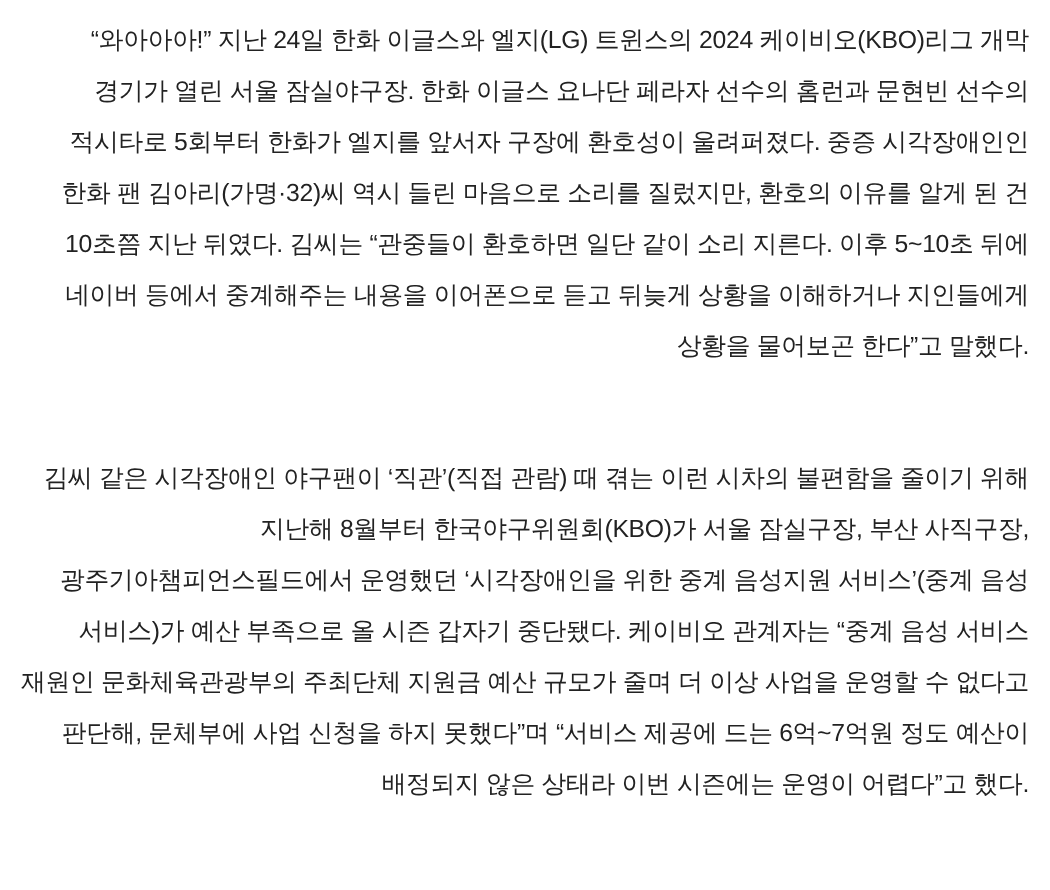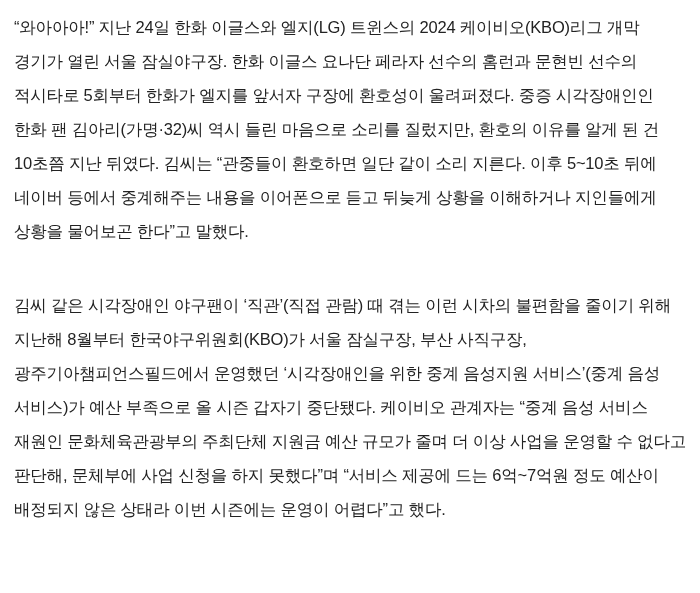--- a/index.html
+++ b/index.html
@@ -17,26 +17,26 @@
   .article {
     box-sizing: border-box;
     width: 700px;
     padding: 10px 14px 0 14px;
   }
   .para {
     font-size: 16.5px;
     line-height: 34px;
     letter-spacing: -0.2px;
     color: #222222;
-    text-align: left;
+    text-align: right;
     word-break: keep-all;
     margin: 0;
   }
   .para + .para {
-    margin-top: 40px;
+    margin-top: 54px;
   }
 </style>
 </head>
 <body>
 
 <div class="article">
   <p class="para">“와아아아!” 지난 24일 한화 이글스와 엘지(LG) 트윈스의 2024 케이비오(KBO)리그 개막 경기가 열린 서울 잠실야구장. 한화 이글스 요나단 페라자 선수의 홈런과 문현빈 선수의 적시타로 5회부터 한화가 엘지를 앞서자 구장에 환호성이 울려퍼졌다. 중증 시각장애인인 한화 팬 김아리(가명·32)씨 역시 들린 마음으로 소리를 질렀지만, 환호의 이유를 알게 된 건 10초쯤 지난 뒤였다. 김씨는 “관중들이 환호하면 일단 같이 소리 지른다. 이후 5~10초 뒤에 네이버 등에서 중계해주는 내용을 이어폰으로 듣고 뒤늦게 상황을 이해하거나 지인들에게 상황을 물어보곤 한다”고 말했다.</p>
   <p class="para">김씨 같은 시각장애인 야구팬이 ‘직관’(직접 관람) 때 겪는 이런 시차의 불편함을 줄이기 위해 지난해 8월부터 한국야구위원회(KBO)가 서울 잠실구장, 부산 사직구장, 광주기아챔피언스필드에서 운영했던 ‘시각장애인을 위한 중계 음성지원 서비스’(중계 음성 서비스)가 예산 부족으로 올 시즌 갑자기 중단됐다. 케이비오 관계자는 “중계 음성 서비스 재원인 문화체육관광부의 주최단체 지원금 예산 규모가 줄며 더 이상 사업을 운영할 수 없다고 판단해, 문체부에 사업 신청을 하지 못했다”며 “서비스 제공에 드는 6억~7억원 정도 예산이 배정되지 않은 상태라 이번 시즌에는 운영이 어렵다”고 했다.</p>
 </div>
 

